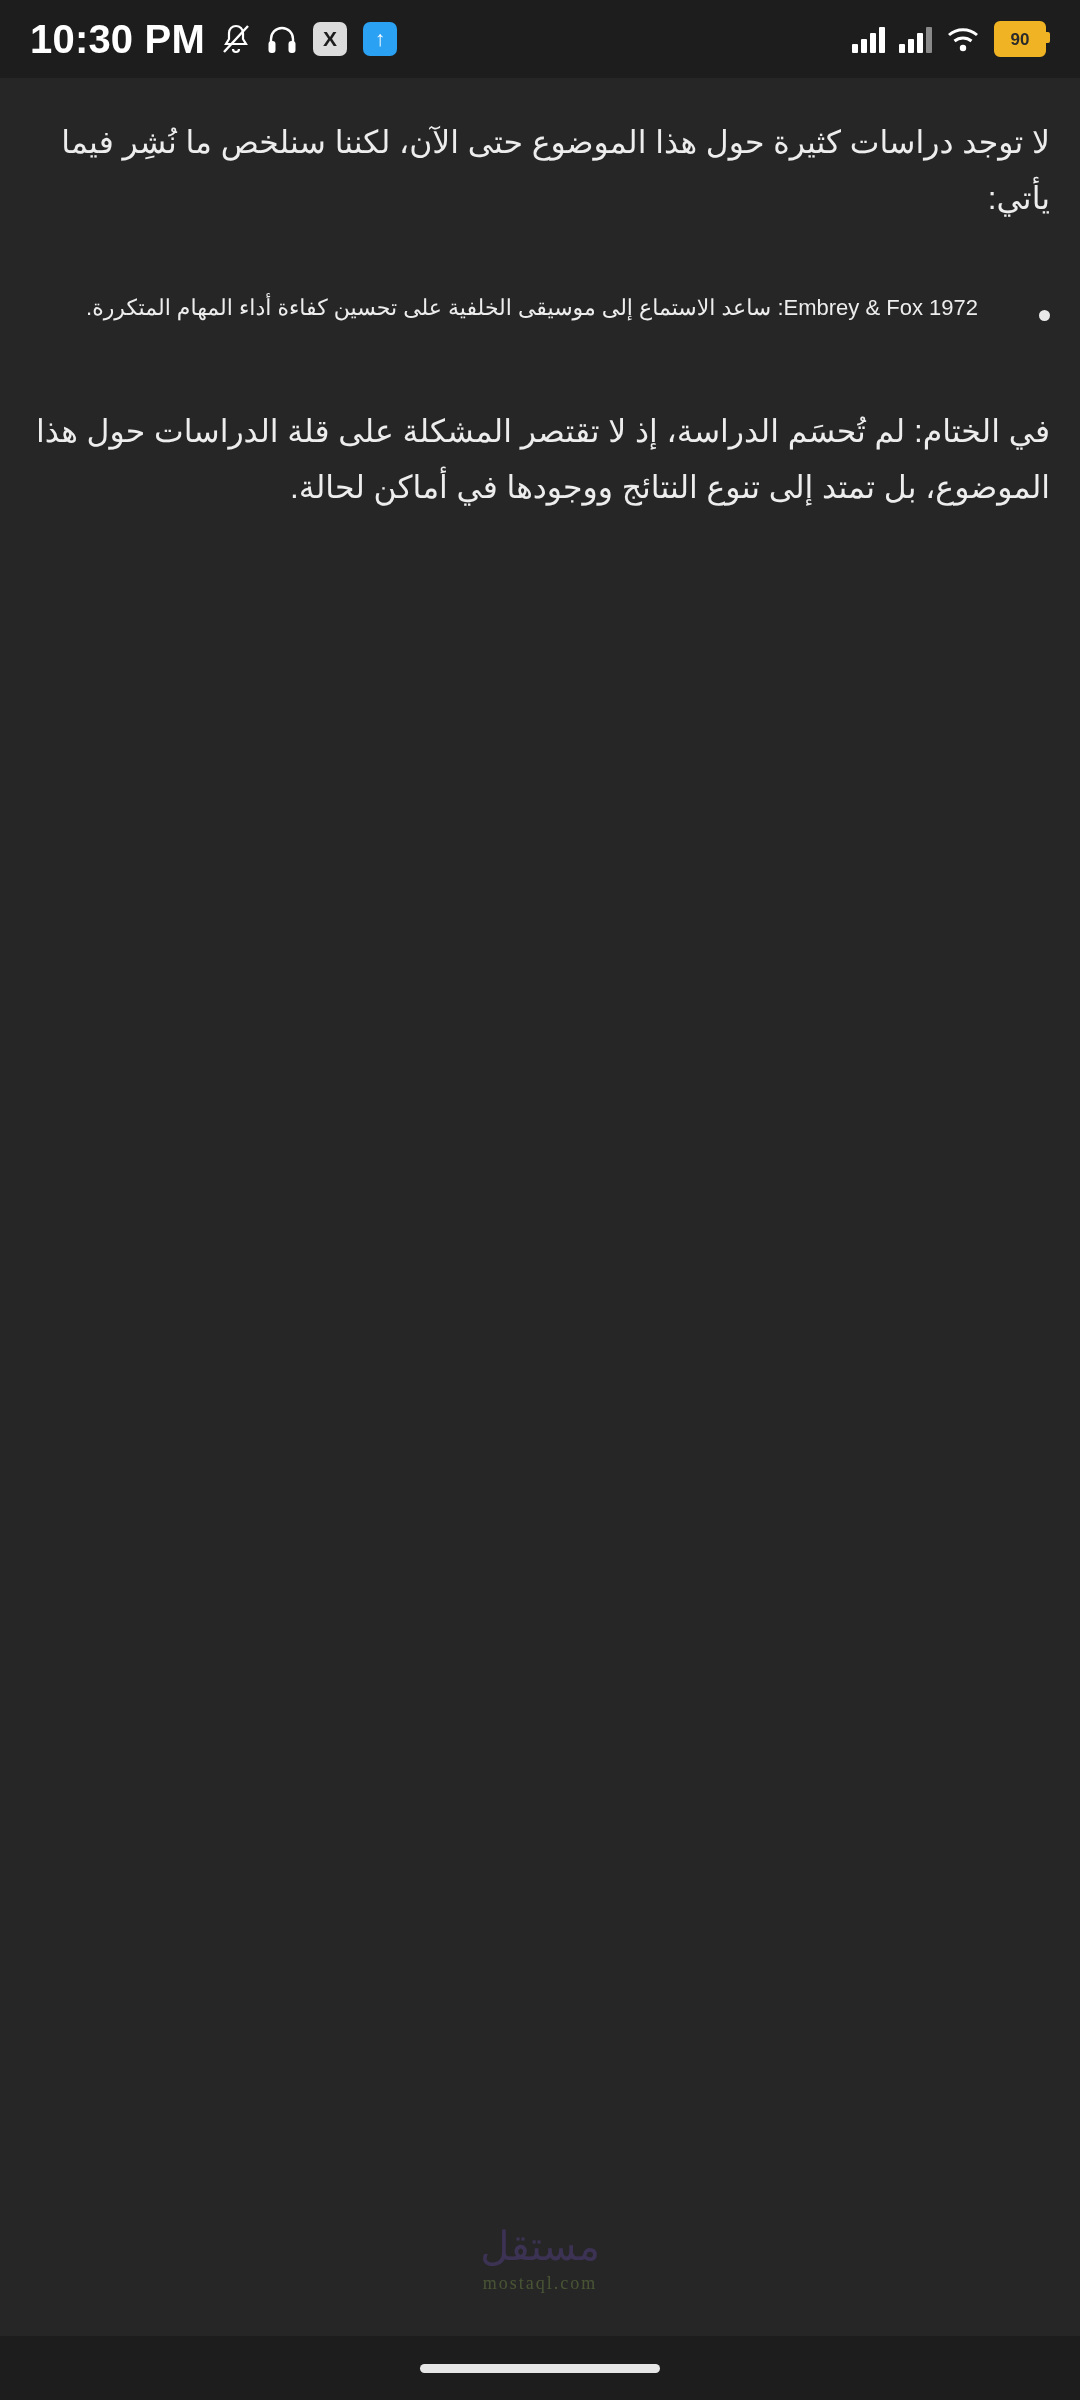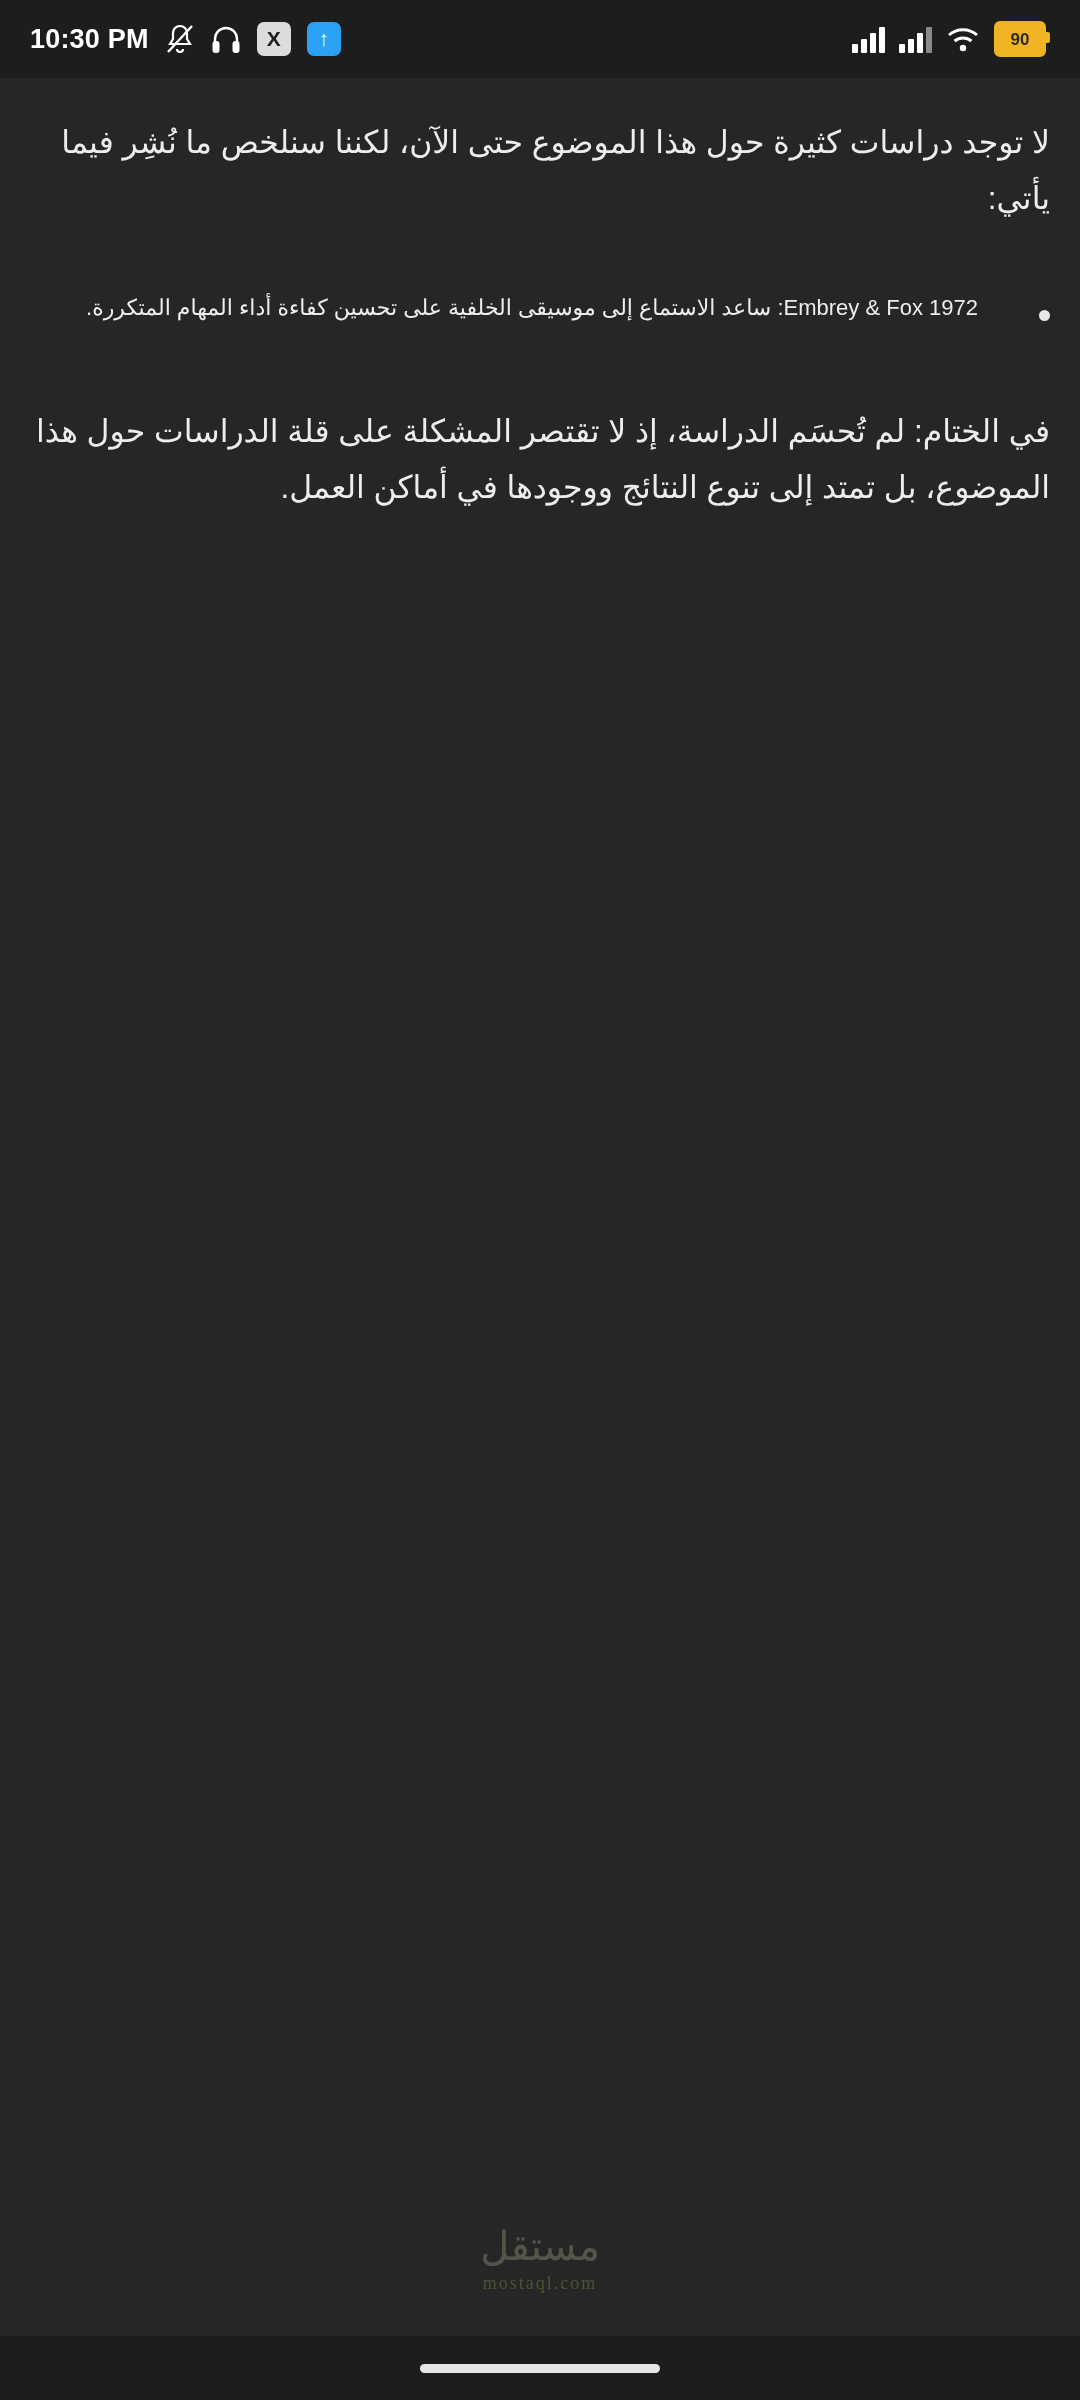--- a/index.html
+++ b/index.html
@@ -26,21 +26,21 @@
     padding: 0 34px 0 30px;
     box-sizing: border-box;
     direction: ltr;
   }
   .status-left {
     display: flex;
     align-items: center;
     gap: 16px;
   }
   .clock {
-    font-size: 27px;
+    font-size: 40px;
     font-weight: bold;
     color: #ffffff;
     letter-spacing: 0.2px;
   }
   .status-right {
     display: flex;
     align-items: center;
     gap: 14px;
   }
 
@@ -183,21 +183,21 @@
     bottom: 106px;
     display: flex;
     flex-direction: column;
     align-items: center;
     gap: 4px;
     opacity: 0.22;
     pointer-events: none;
   }
   .watermark .wm-word {
     font-size: 40px;
-    color: #fef9c3;
+    color: #8b5cf6;
     letter-spacing: 1px;
     font-weight: normal;
   }
   .watermark .wm-url {
     font-size: 18px;
     color: #bef264;
     letter-spacing: 2px;
     direction: ltr;
     font-family: Liberation Serif, serif;
   }
@@ -282,21 +282,21 @@
 
   <ul class="bullets">
     <li>
       <span class="dot"></span>
       <span>Embrey &amp; Fox 1972: ساعد الاستماع إلى موسيقى الخلفية على تحسين كفاءة أداء المهام المتكررة.</span>
     </li>
   </ul>
 
   <div class="spacer-md"></div>
 
-  <p class="para">في الختام: لم تُحسَم الدراسة، إذ لا تقتصر المشكلة على قلة الدراسات حول هذا الموضوع، بل تمتد إلى تنوع النتائج ووجودها في أماكن العمل.</p>
+  <p class="para">في الختام: لم تُحسَم الدراسة، إذ لا تقتصر المشكلة على قلة الدراسات حول هذا الموضوع، بل تمتد إلى تنوع النتائج ووجودها في أماكن لحالة.</p>
 </div>
 
 <div class="watermark">
   <div class="wm-word">مستقل</div>
   <div class="wm-url">mostaql.com</div>
 </div>
 
 <div class="nav-bar">
   <div class="nav-pill"></div>
 </div>

